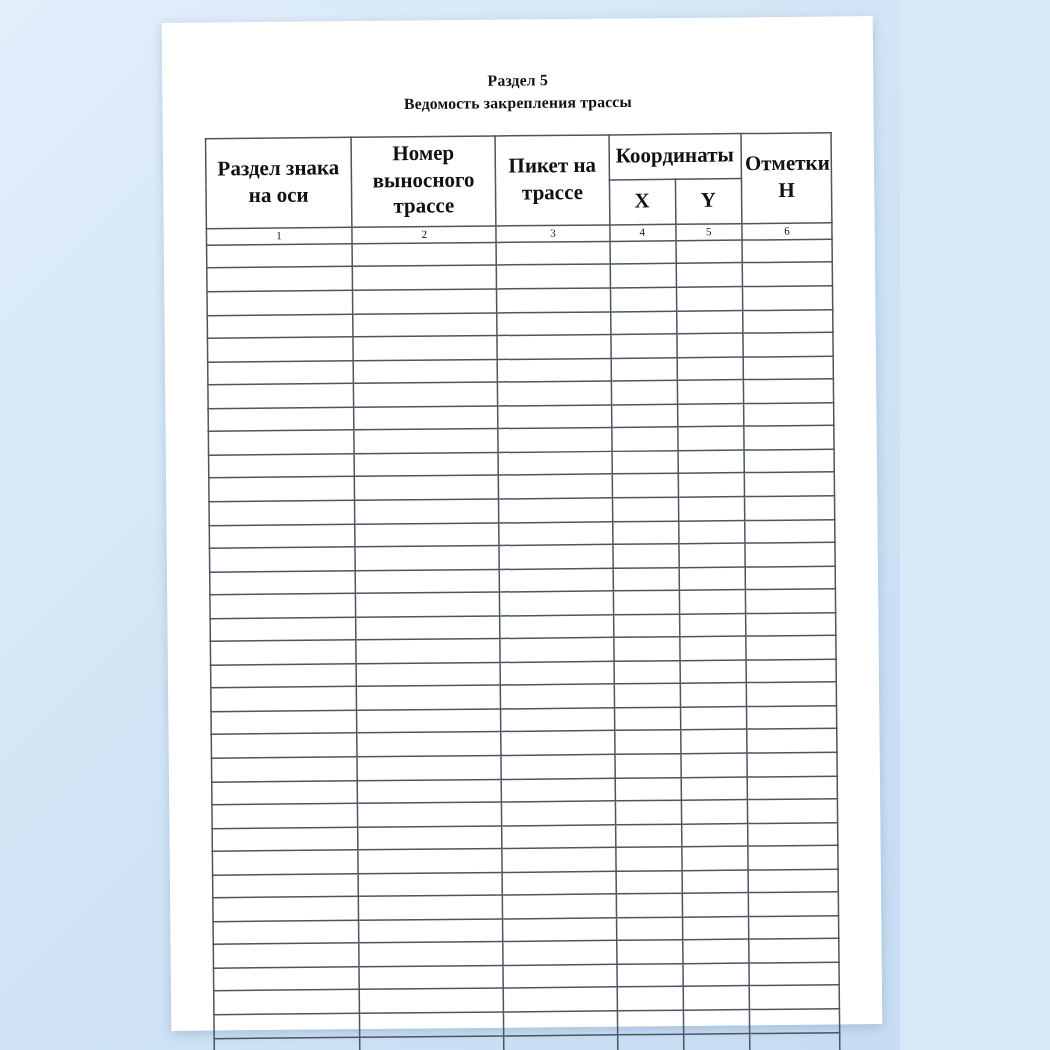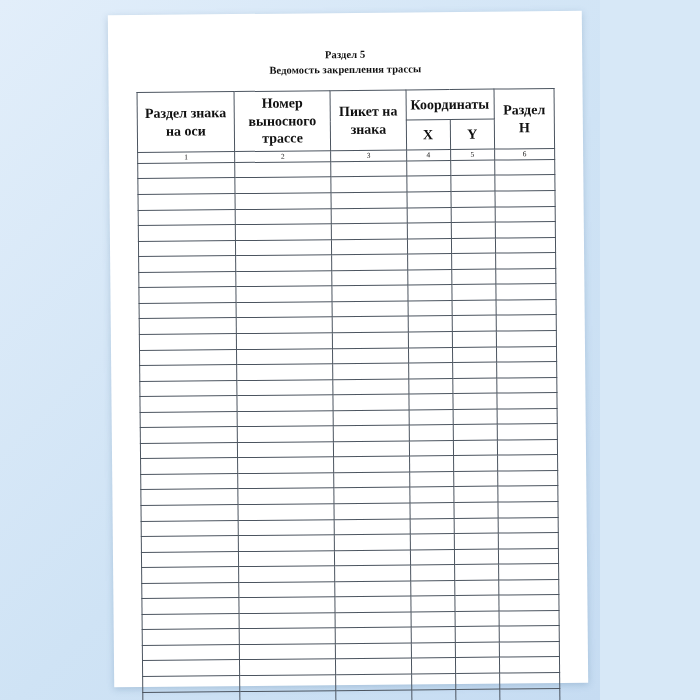--- a/index.html
+++ b/index.html
@@ -118,23 +118,23 @@
             <col class="c2">
             <col class="c3">
             <col class="c4">
             <col class="c5">
             <col class="c6">
         </colgroup>
         <thead>
           <tr>
             <th class="tall-head" rowspan="2">Раздел знака на оси</th>
             <th class="tall-head" rowspan="2">Номер выносного трассе</th>
-            <th class="tall-head" rowspan="2">Пикет на знака</th>
+            <th class="tall-head" rowspan="2">Пикет на трассе</th>
             <th class="group-head" colspan="2">Координаты</th>
-            <th class="tall-head" rowspan="2">Раздел Н</th>
+            <th class="tall-head" rowspan="2">Отметки Н</th>
           </tr>
           <tr>
             <th class="sub-head">X</th>
             <th class="sub-head">Y</th>
           </tr>
           <tr class="numrow">
             <td>1</td>
             <td>2</td>
             <td>3</td>
             <td>4</td>

